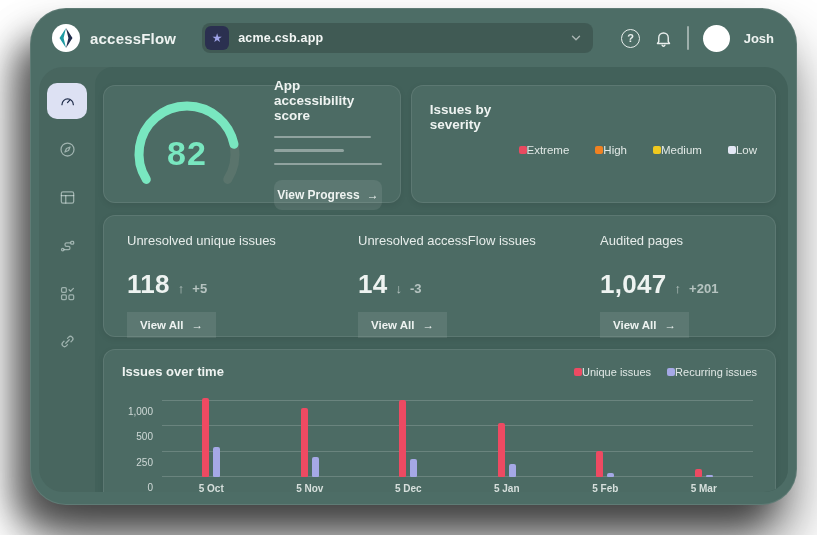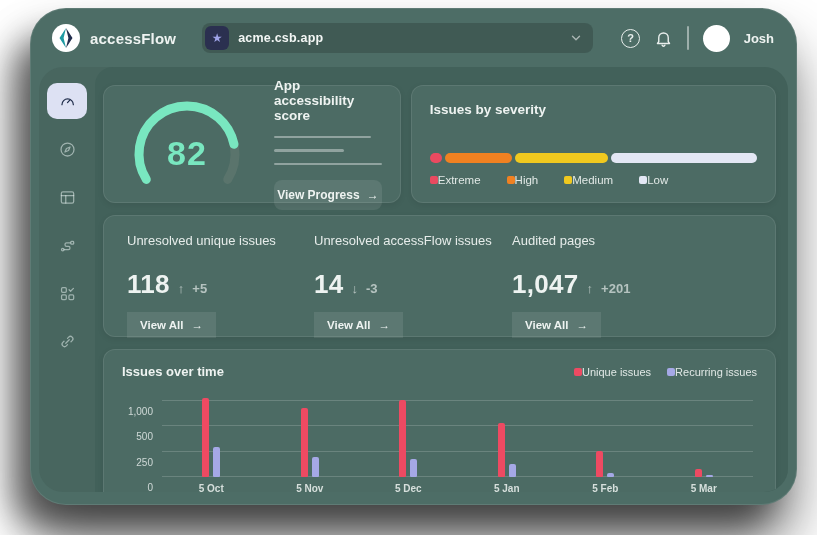--- a/index.html
+++ b/index.html
@@ -48,30 +48,30 @@
   .gauge-wrap svg{ position:absolute; inset:0; }
   .score-num{ position:absolute; left:0; right:0; top:38px; text-align:center;
     font-size:34px; font-weight:700; color:#79e7c0; letter-spacing:1px; }
   .score-right{ flex:1; display:flex; flex-direction:column; }
   .score-title{ font-size:13.5px; font-weight:700; margin-bottom:13px; }
   .skel{ height:2.5px; background:rgba(255,255,255,0.38); border-radius:2px; margin-bottom:11px; }
   .skel.s1{ width:90%; } .skel.s2{ width:65%; } .skel.s3{ width:100%; margin-bottom:0; }
   .progress-btn{ margin-top:15px; height:30px; border-radius:8px; border:0;
     background:rgba(255,255,255,0.09); color:#eef3f1; font-size:12px; font-weight:700;
     font-family:inherit; display:flex; align-items:center; justify-content:center; gap:7px; cursor:pointer; }
-  .severity-card{ flex:55; height:118px; padding:16px 18px; display:flex; flex-direction:column; }
+  .severity-card{ flex:55; height:118px; padding:16px 18px; display:flex; }
   .severity-title{ font-size:13.5px; font-weight:700; }
   .sev-bar{ display:flex; gap:3px; height:10px; margin-top:36px; }
   .sev-seg{ border-radius:5px; }
   .sev-legend{ display:flex; gap:26px; margin-top:11px; }
   .legend-item{ display:flex; align-items:center; gap:0; font-size:11.5px; color:rgba(238,243,241,0.92); }
   .swatch{ width:8px; height:8px; border-radius:2px; flex-shrink:0; }
   
   .stats-card{ height:122px; padding:17px 20px 0 23px; display:grid;
-    grid-template-columns:187px 198px 1fr; }
+    grid-template-columns:187px 198px 1fr;gap:44px; }
   .stat-label{ font-size:13px; color:rgba(238,243,241,0.95); }
   .stat-value-row{ display:flex; align-items:baseline; gap:8px; margin-top:21px; }
   .stat-value{ font-size:26px; font-weight:700; letter-spacing:0.3px; }
   .stat-trend{ font-size:13px; color:rgba(238,243,241,0.65); font-weight:700; }
   .viewall-btn{ margin-top:12px; width:max-content; padding:7px 13px; border-radius:0; border:0;
     background:rgba(255,255,255,0.09); color:#eef3f1; font-size:11.5px; font-weight:700;
     font-family:inherit; display:flex; align-items:center; gap:8px; cursor:pointer; }
   
   .chart-card{ height:175px; padding:14px 18px; display:flex; flex-direction:column; }
   .chart-head{ display:flex; align-items:center; }

